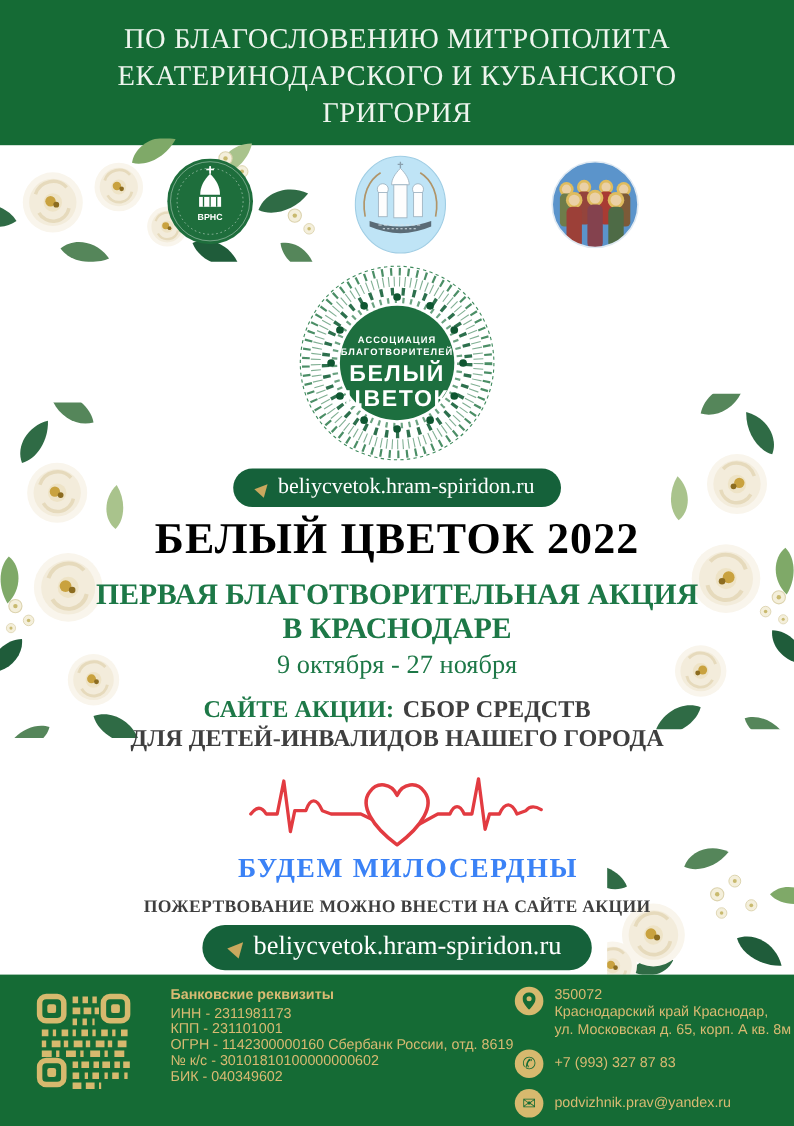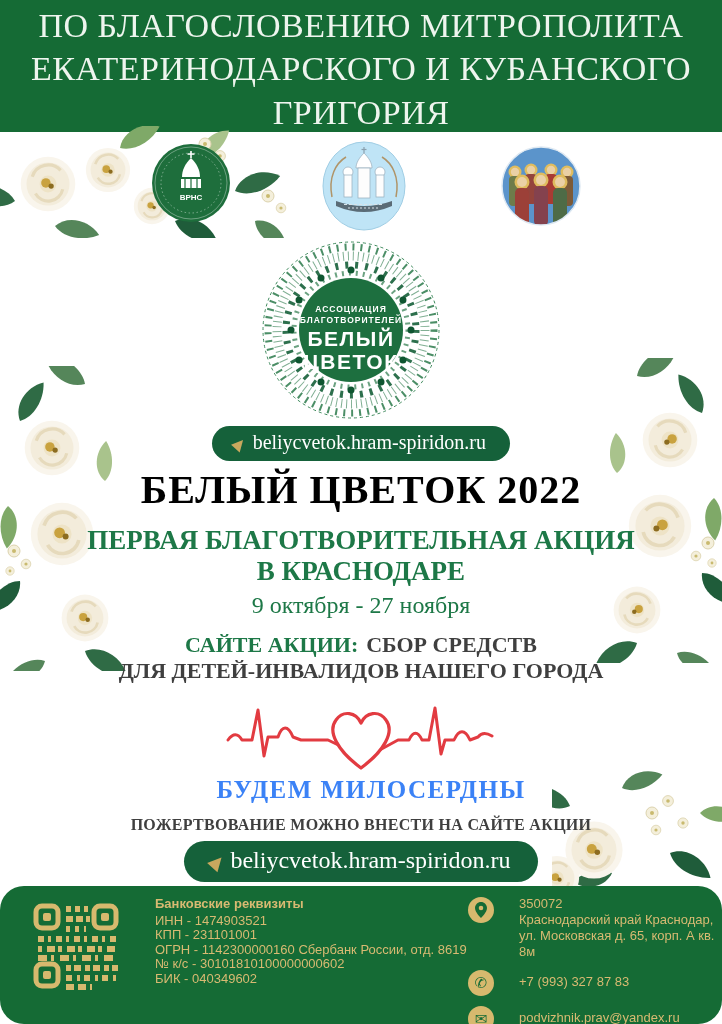--- a/index.html
+++ b/index.html
@@ -6,39 +6,39 @@
   body{
     width:722px;height:1024px;background:#ffffff;overflow:hidden;
     font-family:"Liberation Serif","DejaVu Serif",serif;
   }
   .poster{position:relative;width:722px;height:1024px;background:#fff;overflow:hidden;}
 
   
   .banner{
     position:absolute;left:0;top:0;width:722px;height:132px;
     background:#156b35;display:flex;flex-direction:column;justify-content:center;
-    text-align:center;color:#eef5ee;font-size:34px;line-height:1.27;letter-spacing:.5px;
+    text-align:center;color:#eef5ee;font-size:26px;line-height:1.27;letter-spacing:.5px;
     padding-top:6px;box-sizing:border-box;
   }
 
   
   .floral{position:absolute;z-index:1;pointer-events:none;}
   .floral-top{left:0;top:126px;}
   .floral-left{left:-10px;top:366px;}
   .floral-right{right:-10px;top:358px;}
   .floral-bottom{left:552px;top:768px;}
 
   
   .logo{position:absolute;z-index:2;}
   .logo-vrns{left:152px;top:144px;}
   .logo-cathedral{left:322px;top:141px;}
   .logo-saints{left:501px;top:146px;}
 
   
-  .emblem{position:absolute;left:261px;top:240px;z-index:2;text-align:right;}
+  .emblem{position:absolute;left:271px;top:240px;z-index:2;text-align:right;}
   .emblem text{font-family:"Liberation Sans","DejaVu Sans",sans-serif;fill:#ffffff;}
   .emblem .org{font-size:8.5px;font-weight:bold;letter-spacing:1px;}
   .emblem .big{font-size:21px;font-weight:bold;letter-spacing:1.5px;}
 
   
   .badge-row{position:absolute;left:0;width:722px;display:flex;justify-content:center;z-index:3;}
   .badge-row-1{top:426px;}
   .badge-row-2{top:841px;}
   .badge{
     background:#15613a;color:#ffffff;border-radius:20px;
@@ -59,27 +59,27 @@
   .dates{top:592px;font-size:24px;font-weight:normal;color:#1d7847;}
   .goal{top:632px;font-size:22px;font-weight:bold;color:#3f3f3f;line-height:1.18;}
   .goal .goal-label{color:#1d7847;margin-right:8px;}
   .slogan{top:776px;font-size:25px;font-weight:bold;color:#3b82f6;letter-spacing:1.5px;margin-left:10px;}
   .donate-note{top:816px;font-size:16px;font-weight:bold;color:#3f3f3f;letter-spacing:.3px;}
   .heart-wrap{position:absolute;left:0;top:694px;width:722px;display:flex;justify-content:center;z-index:2;}
 
   
   .footer{
     position:absolute;left:0;top:886px;width:722px;height:138px;background:#156b35;z-index:4;
-    font-family:"Liberation Sans","DejaVu Sans",sans-serif;color:#d8ba72;border-radius:24px;
+    font-family:"Liberation Sans","DejaVu Sans",sans-serif;color:#d8ba72;
   }
   .qr{position:absolute;left:30px;top:14px;}
   .bank{position:absolute;left:155px;top:11px;font-size:13px;line-height:14.6px;white-space:nowrap;}
   .bank .bank-title{font-weight:bold;margin-bottom:2px;}
   .contacts{position:absolute;left:468px;top:10px;font-size:13px;line-height:16px;}
-  .contact-row{display:flex;gap:25px;margin-bottom:9px;align-items:flex-start;}
+  .contact-row{display:flex;gap:10px;margin-bottom:9px;align-items:flex-start;}
   .contact-icon{
     width:26px;height:26px;border-radius:50%;background:#d7b96e;flex:0 0 26px;
     display:flex;align-items:center;justify-content:center;margin-top:1px;
   }
   .contact-icon .glyph{color:#156b35;font-size:15px;font-weight:bold;line-height:1;font-family:"DejaVu Sans",sans-serif;}
   .contact-row .single{margin-top:5px;}
 </style>
 </head>
 <body>
 
@@ -337,21 +337,21 @@
           <line x1="8" y1="58" x2="86" y2="58" stroke-dasharray="9 4 3 6"></line>
           <line x1="36" y1="68" x2="88" y2="68" stroke-dasharray="5 3 7 4"></line>
           <line x1="36" y1="78" x2="88" y2="78" stroke-dasharray="6 5 3 4"></line>
           <line x1="36" y1="87" x2="62" y2="87" stroke-dasharray="8 4"></line>
         </g>
       </svg>
     </div>
 
     <div class="bank">
       <div class="bank-title">Банковские реквизиты</div>
-      <div>ИНН - 1474903521</div>
+      <div>ИНН - 2311981173</div>
       <div>КПП - 231101001</div>
       <div>ОГРН - 1142300000160 Сбербанк России, отд. 8619</div>
       <div>№ к/с - 30101810100000000602</div>
       <div>БИК - 040349602</div>
     </div>
 
     <div class="contacts">
       <div class="contact-row">
         <span class="contact-icon">
           <svg width="12" height="16" viewBox="0 0 12 16">

